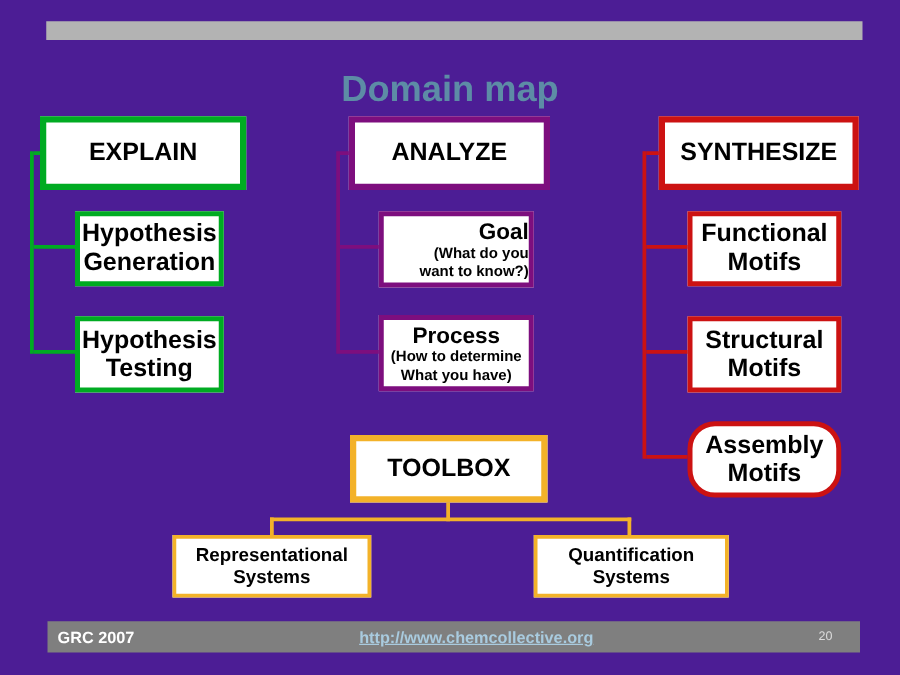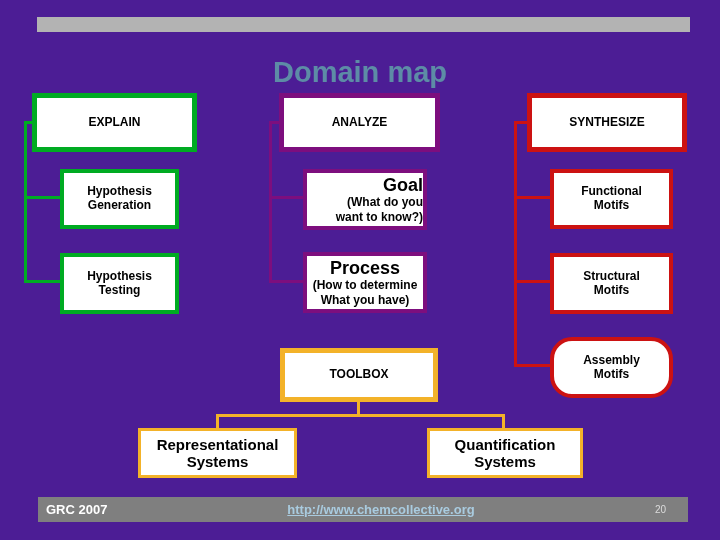--- a/index.html
+++ b/index.html
@@ -25,22 +25,22 @@
   .box{
     position:absolute;box-sizing:border-box;background:#fff;
     display:flex;flex-direction:column;align-items:center;justify-content:center;
     text-align:center;font-weight:bold;color:#000;line-height:1.15;
   }
   .b-green{border:4px solid var(--green);}
   .b-purple{border:4px solid var(--purple);}
   .b-red{border:4px solid var(--red);}
   .b-orange{border:3px solid var(--orange);}
   .thick{border-width:5px;}
-  .hdr{font-size:12px;}
-  .child{font-size:12px;}
+  .hdr{font-size:20px;}
+  .child{font-size:20px;}
   .sub{font-size:12px;line-height:1.2;}
   .gp-title{font-size:18px;}
   .small-child{font-size:15px;}
   .ln{display:block;}
   .seg{position:absolute;}
   .seg.green{background:var(--green);}
   .seg.purple{background:var(--purple);}
   .seg.red{background:var(--red);}
   .seg.orange{background:var(--orange);}
   .footer{

